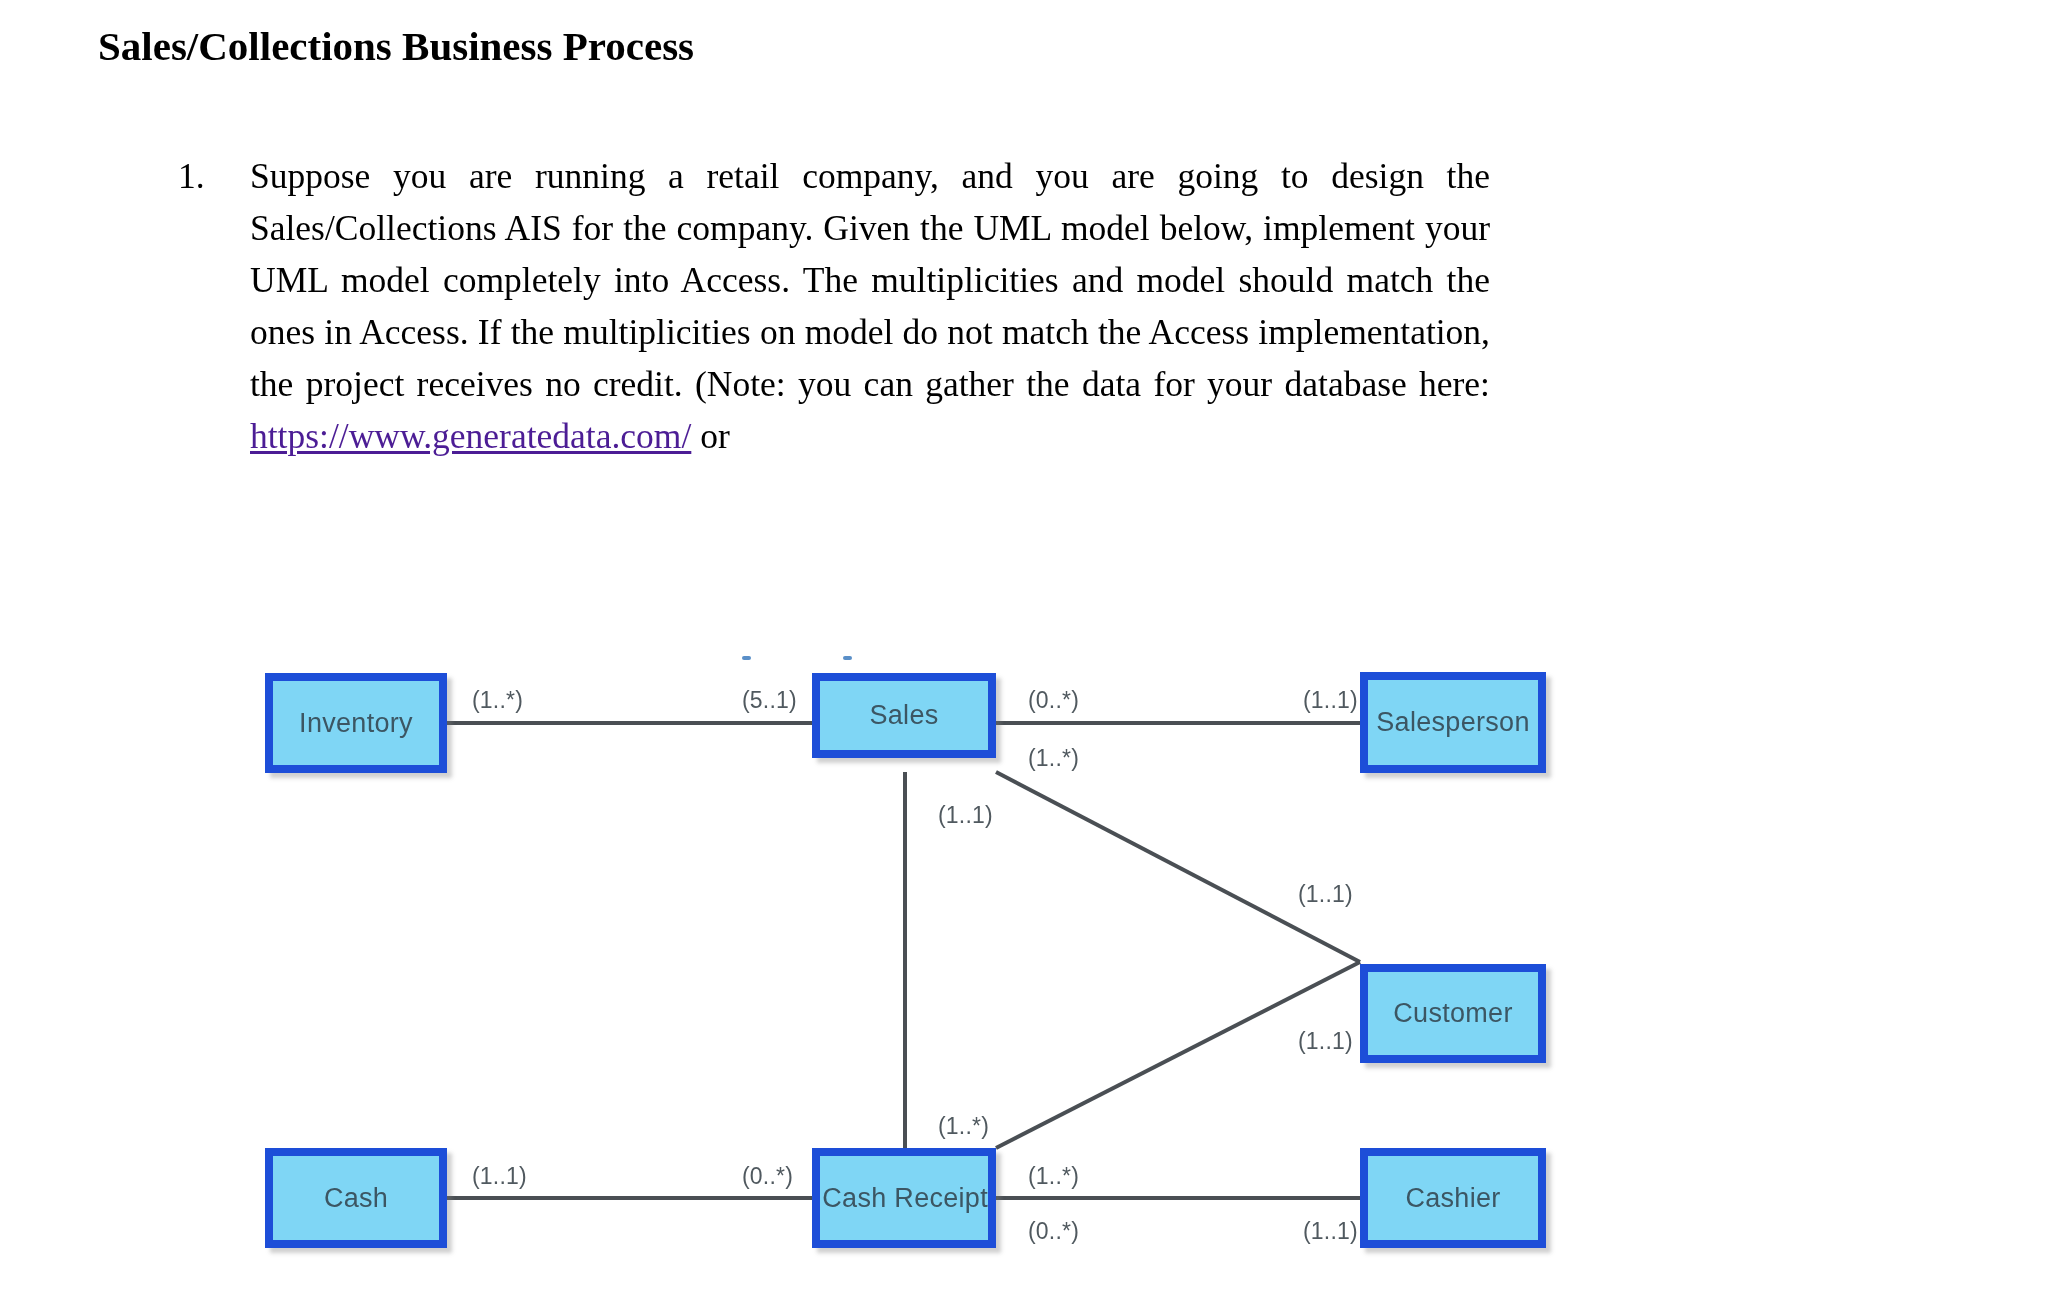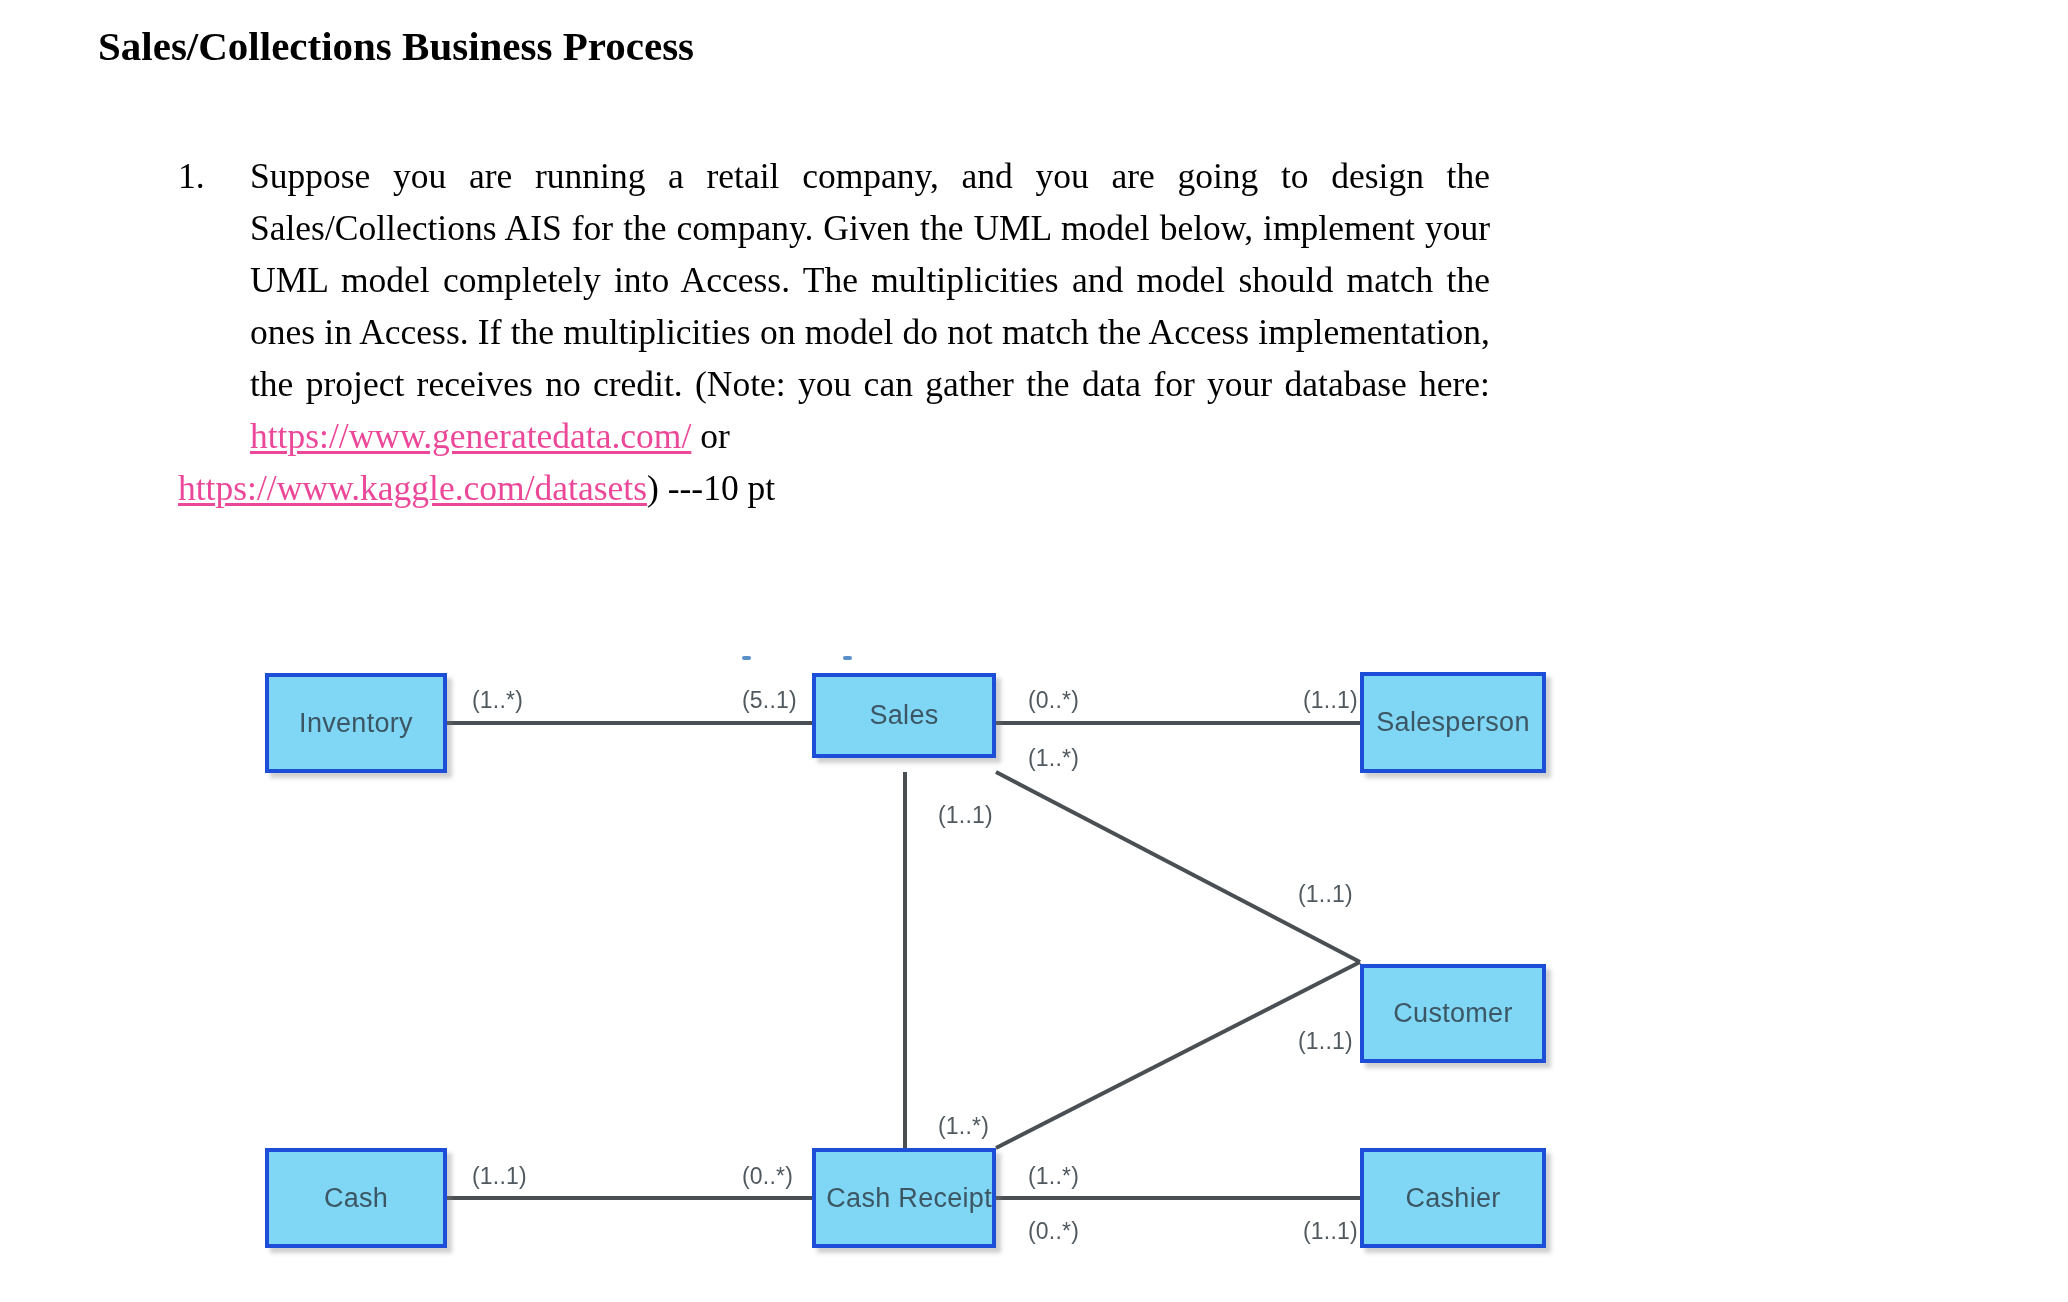--- a/index.html
+++ b/index.html
@@ -40,21 +40,21 @@
     font-family:"Liberation Serif", serif;
   }
   .list-marker{
     position:absolute;
     left:0px; top:0px;
     font-size:35.5px;
     line-height:52px;
   }
   .para-body{display:block;}
   a.doc-link{
-    color:#ec4899;
+    color:#4c1d95;
     text-decoration:underline;
     text-underline-offset:3px;
   }
   .tail-line{
     display:block;
     margin-left:-72px;
     text-align:left;
     white-space:nowrap;
   }
 
@@ -64,21 +64,21 @@
     left:0; top:0;
     width:2068px;height:1302px;
     pointer-events:none;
   }
   .diagram svg{display:block;}
 
   .uml-box{
     position:absolute;
     box-sizing:border-box;
     background:#7fd6f5;
-    border:4px solid #1d4ed8;
+    border:8px solid #1d4ed8;
     box-shadow:5px 5px 4px rgba(120,120,120,0.35);
     display:flex;
     align-items:center;
     justify-content:center;
   }
   .uml-box span{
     font-family:"Liberation Sans", sans-serif;
     font-size:27px;
     color:#3c5663;
     white-space:nowrap;
@@ -104,21 +104,21 @@
 
 <div class="page">
 
   <div class="doc-title">Sales/Collections Business Process</div>
 
   <div class="list-wrap">
     <div class="list-item">
       <span class="list-marker">1.</span>
       <span class="para-body"><span>Suppose you are running a retail company, and you are going to design the Sales/Collections AIS for the company. Given the UML model below, implement your UML model completely into Access. The multiplicities and model should match the ones in Access. If the multiplicities on model do not match the Access implementation, the project receives no credit. (Note: you can gather the data for your database here:</span>
         <a class="doc-link" href="#">https://www.generatedata.com/</a>
-        <span>or</span><span class="tail-line"><a class="doc-link" href="#">https://www.kaggle.com/datasets</a><span>) ---10 pt</span></span>
+        <span>or</span>
       </span>
     </div>
   </div>
 
   <div class="diagram">
     <svg width="2068" height="1302" xmlns="http://www.w3.org/2000/svg">
       <g stroke="#4a4f54" stroke-width="4" fill="none" stroke-linecap="butt">
 
         <line x1="447" y1="723" x2="812" y2="723"></line>
 

